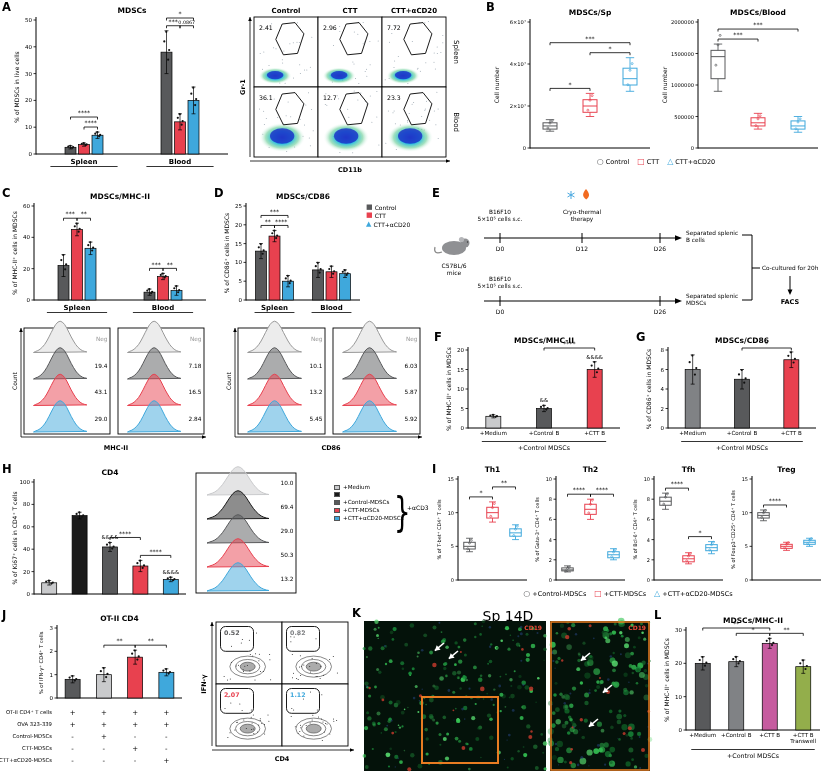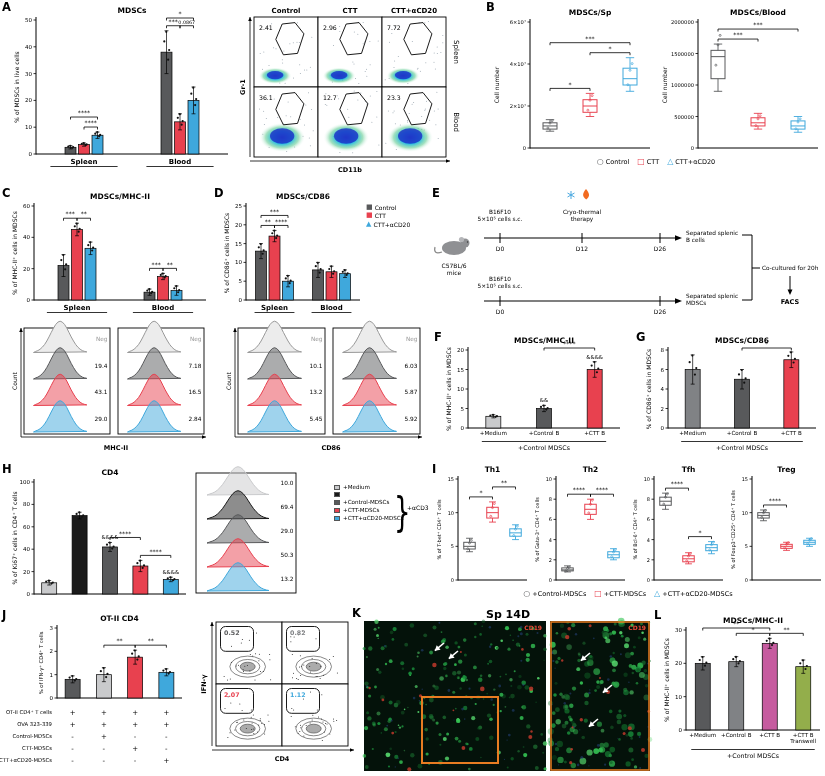--- a/index.html
+++ b/index.html
@@ -11,21 +11,21 @@
   svg text{font-family:"DejaVu Sans","Liberation Sans",sans-serif}
   .hlegend{display:flex;justify-content:center;align-items:center;gap:8px;font-size:6.5px}
   .leg-item{display:inline-flex;align-items:center;gap:2px}
   .leg-mark{font-size:8px;line-height:1}
   .vlegend .leg-item{display:flex;margin:1.5px 0;font-size:6px}
   .hleg-row{display:flex;align-items:center;gap:3px;font-size:5.6px;margin-bottom:2px}
   .swatch{width:6px;height:5px;display:inline-block;border:0.5px solid #555;flex:none}
   .hbrace{position:absolute;left:60px;top:2px;font-size:26px;transform:scaleY(1.55);transform-origin:top;line-height:34px}
   .hbrace-label{position:absolute;left:73px;top:20px;font-size:6px;white-space:nowrap}
   #h-legend,#panel-k{position:absolute}
-  .ktitle{text-align:center;font-weight:bold;font-size:11px}
+  .ktitle{text-align:center;font-weight:normal;font-size:14px}
 </style>
 </head>
 <body>
 
 <div id="fig">
 
   <div class="plabel" style="left:2px;top:0">A</div>
   <div class="plabel" style="left:486px;top:0">B</div>
   <div class="plabel" style="left:2px;top:186px">C</div>
   <div class="plabel" style="left:214px;top:186px">D</div>

